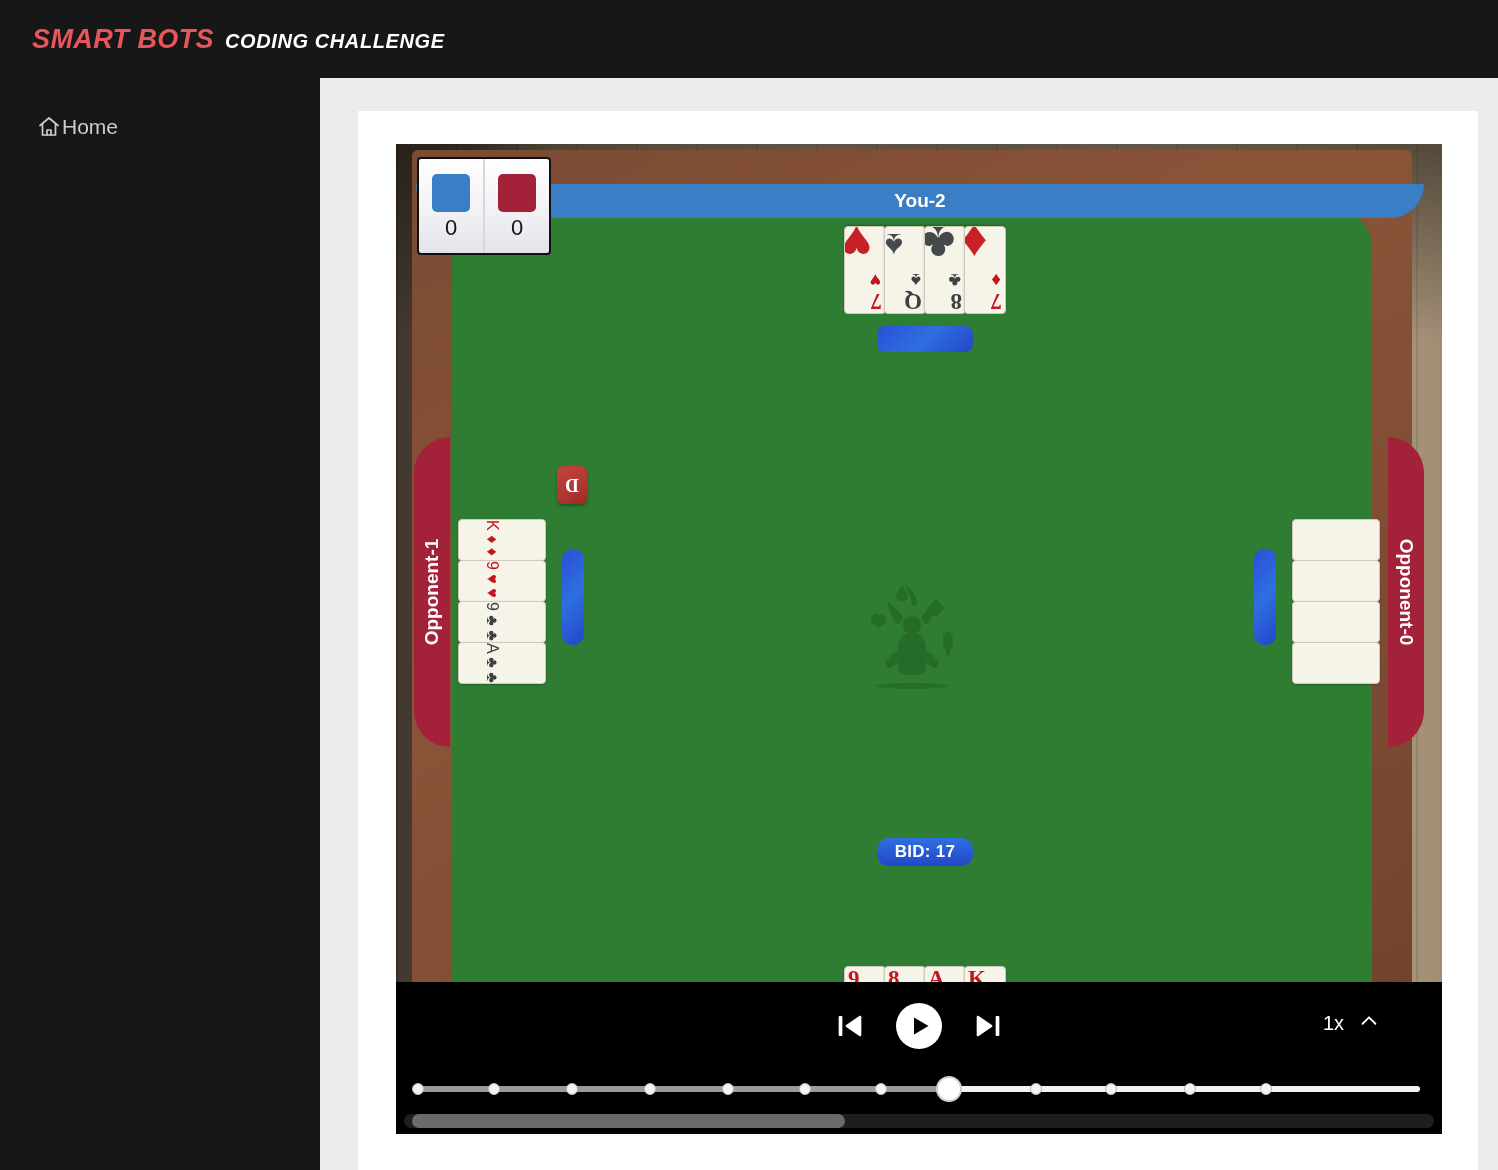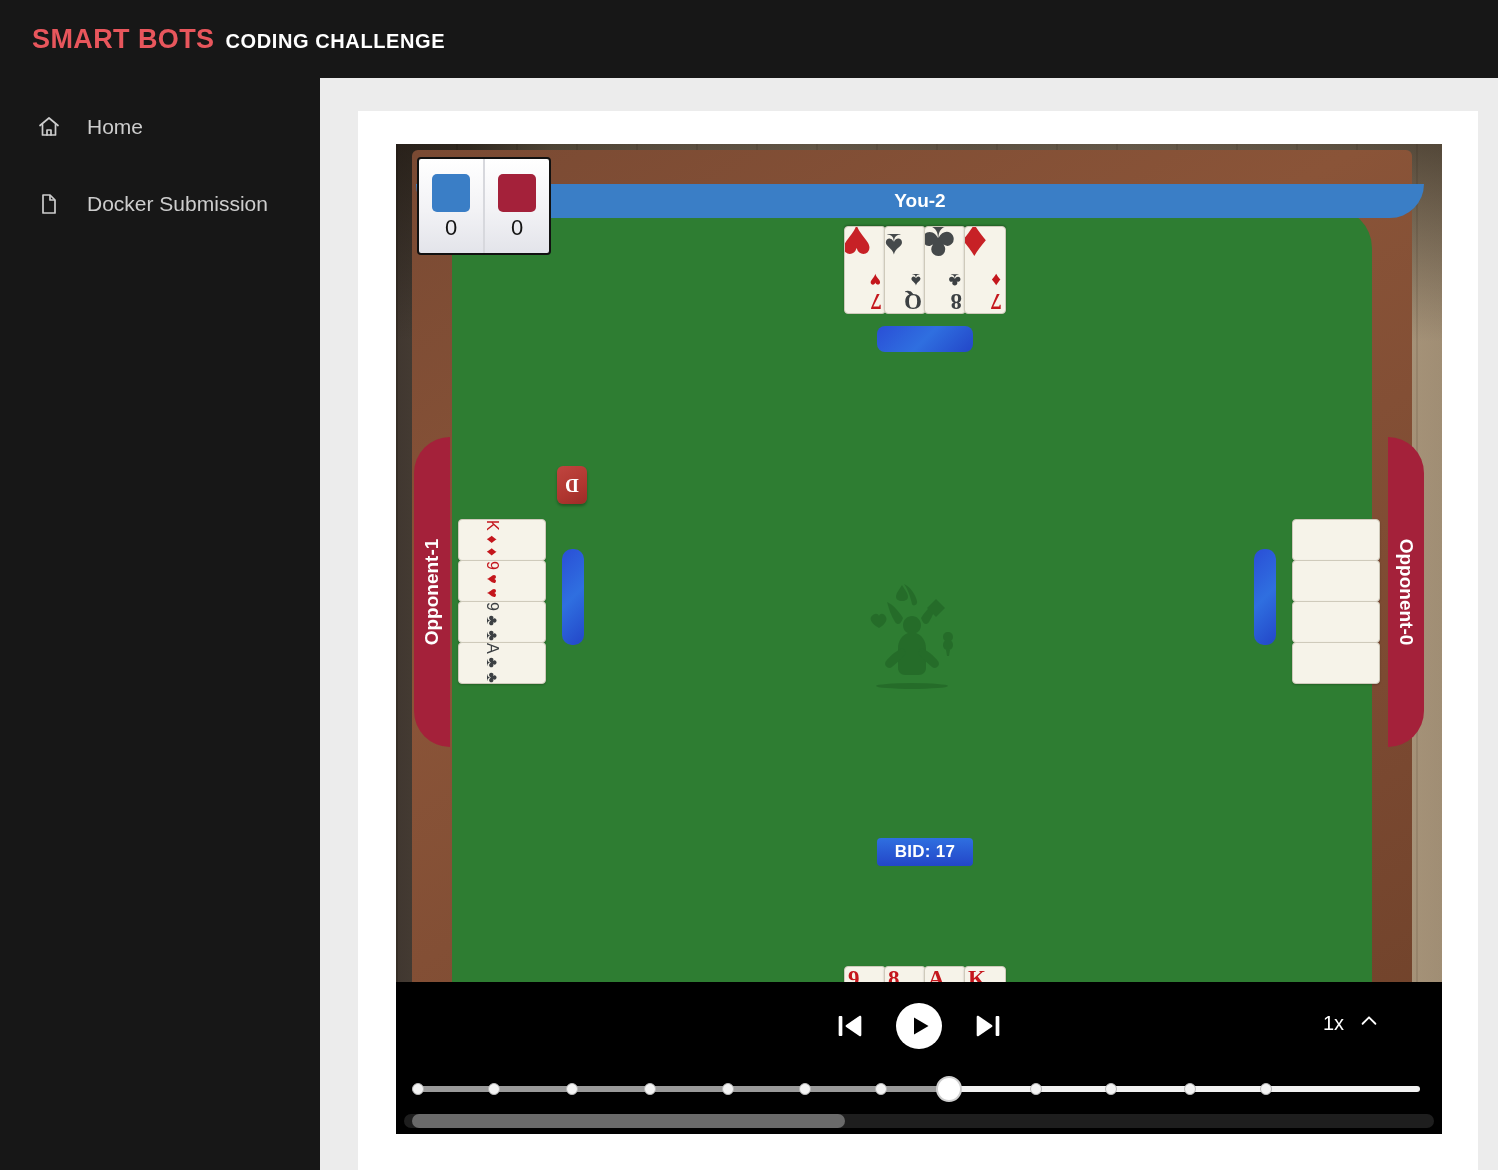--- a/index.html
+++ b/index.html
@@ -12,41 +12,40 @@
     background: #ececec;
   }
 
   
   .topbar {
     position: absolute; left: 0; top: 0;
     width: 1498px; height: 78px;
     background: #171717;
     display: flex; align-items: center;
   }
-  .brand { margin-left: 32px; display: flex; align-items: baseline; gap: 11px; }
+  .brand { margin-left: 32px; display: flex; align-items: baseline; gap: 11px; font-style: italic; }
   .brand-a {
     color: #e8565c; font-size: 27px; font-weight: 700;
     letter-spacing: 0.4px;
   }
   .brand-b {
     color: #ffffff; font-size: 20px; font-weight: 700;
     letter-spacing: 0.6px;
   }
 
   
   .sidebar {
     position: absolute; left: 0; top: 78px;
     width: 320px; height: 1092px;
     background: #171717;
   }
   .nav-item {
     height: 57px;
     display: flex; align-items: center;
     padding-left: 36px;
-    gap: 25px;
     color: #cdcdcd;
     font-size: 21px;
     cursor: pointer;
   }
   .nav-item.spaced { margin-top: 20px; }
   .nav-item.active {
     background: #e8565c;
     color: #ffffff;
   }
   .nav-icon { width: 26px; height: 26px; display: flex; align-items: center; justify-content: center; }
@@ -239,21 +238,21 @@
     color: #fff; font-size: 19px; font-weight: 700;
     transform: rotate(180deg);
     font-family: "Liberation Serif", serif;
   }
 
   
   .bid-badge {
     position: absolute; left: 481px; top: 694px;
     width: 96px; height: 28px;
     background: linear-gradient(180deg,#2f6fe0 0%,#2346c8 100%);
-    border-radius: 4px;
+    border-radius: 12px;
     color: #ffffff; font-size: 17px; font-weight: 700;
     display: flex; align-items: center; justify-content: center;
     letter-spacing: .3px;
   }
 
   
   .controls {
     position: absolute; left: 0; bottom: 0;
     width: 1046px; height: 152px;
     background: #000000;
@@ -334,29 +333,20 @@
           <path d="M5.5 9.5V20h13V9.5"></path>
           <path d="M10 20v-5h4v5"></path>
       </svg>
     </span>
     <span>Home</span>
   </div>
 
 
 
 
-  <div class="nav-item spaced">
-    <span class="nav-icon">
-      <svg width="24" height="24" viewBox="0 0 24 24" fill="none" stroke="currentColor" stroke-width="1.7" stroke-linejoin="round">
-        <path d="M6 3h7l5 5v13H6z"></path>
-          <path d="M13 3v5h5"></path>
-      </svg>
-    </span>
-    <span>Docker Submission</span>
-  </div>
 
 </nav>
 
 <main class="main">
   <section class="card-panel">
 
     <div class="game">
       <div class="floor"></div>
       <div class="rail"></div>
 

